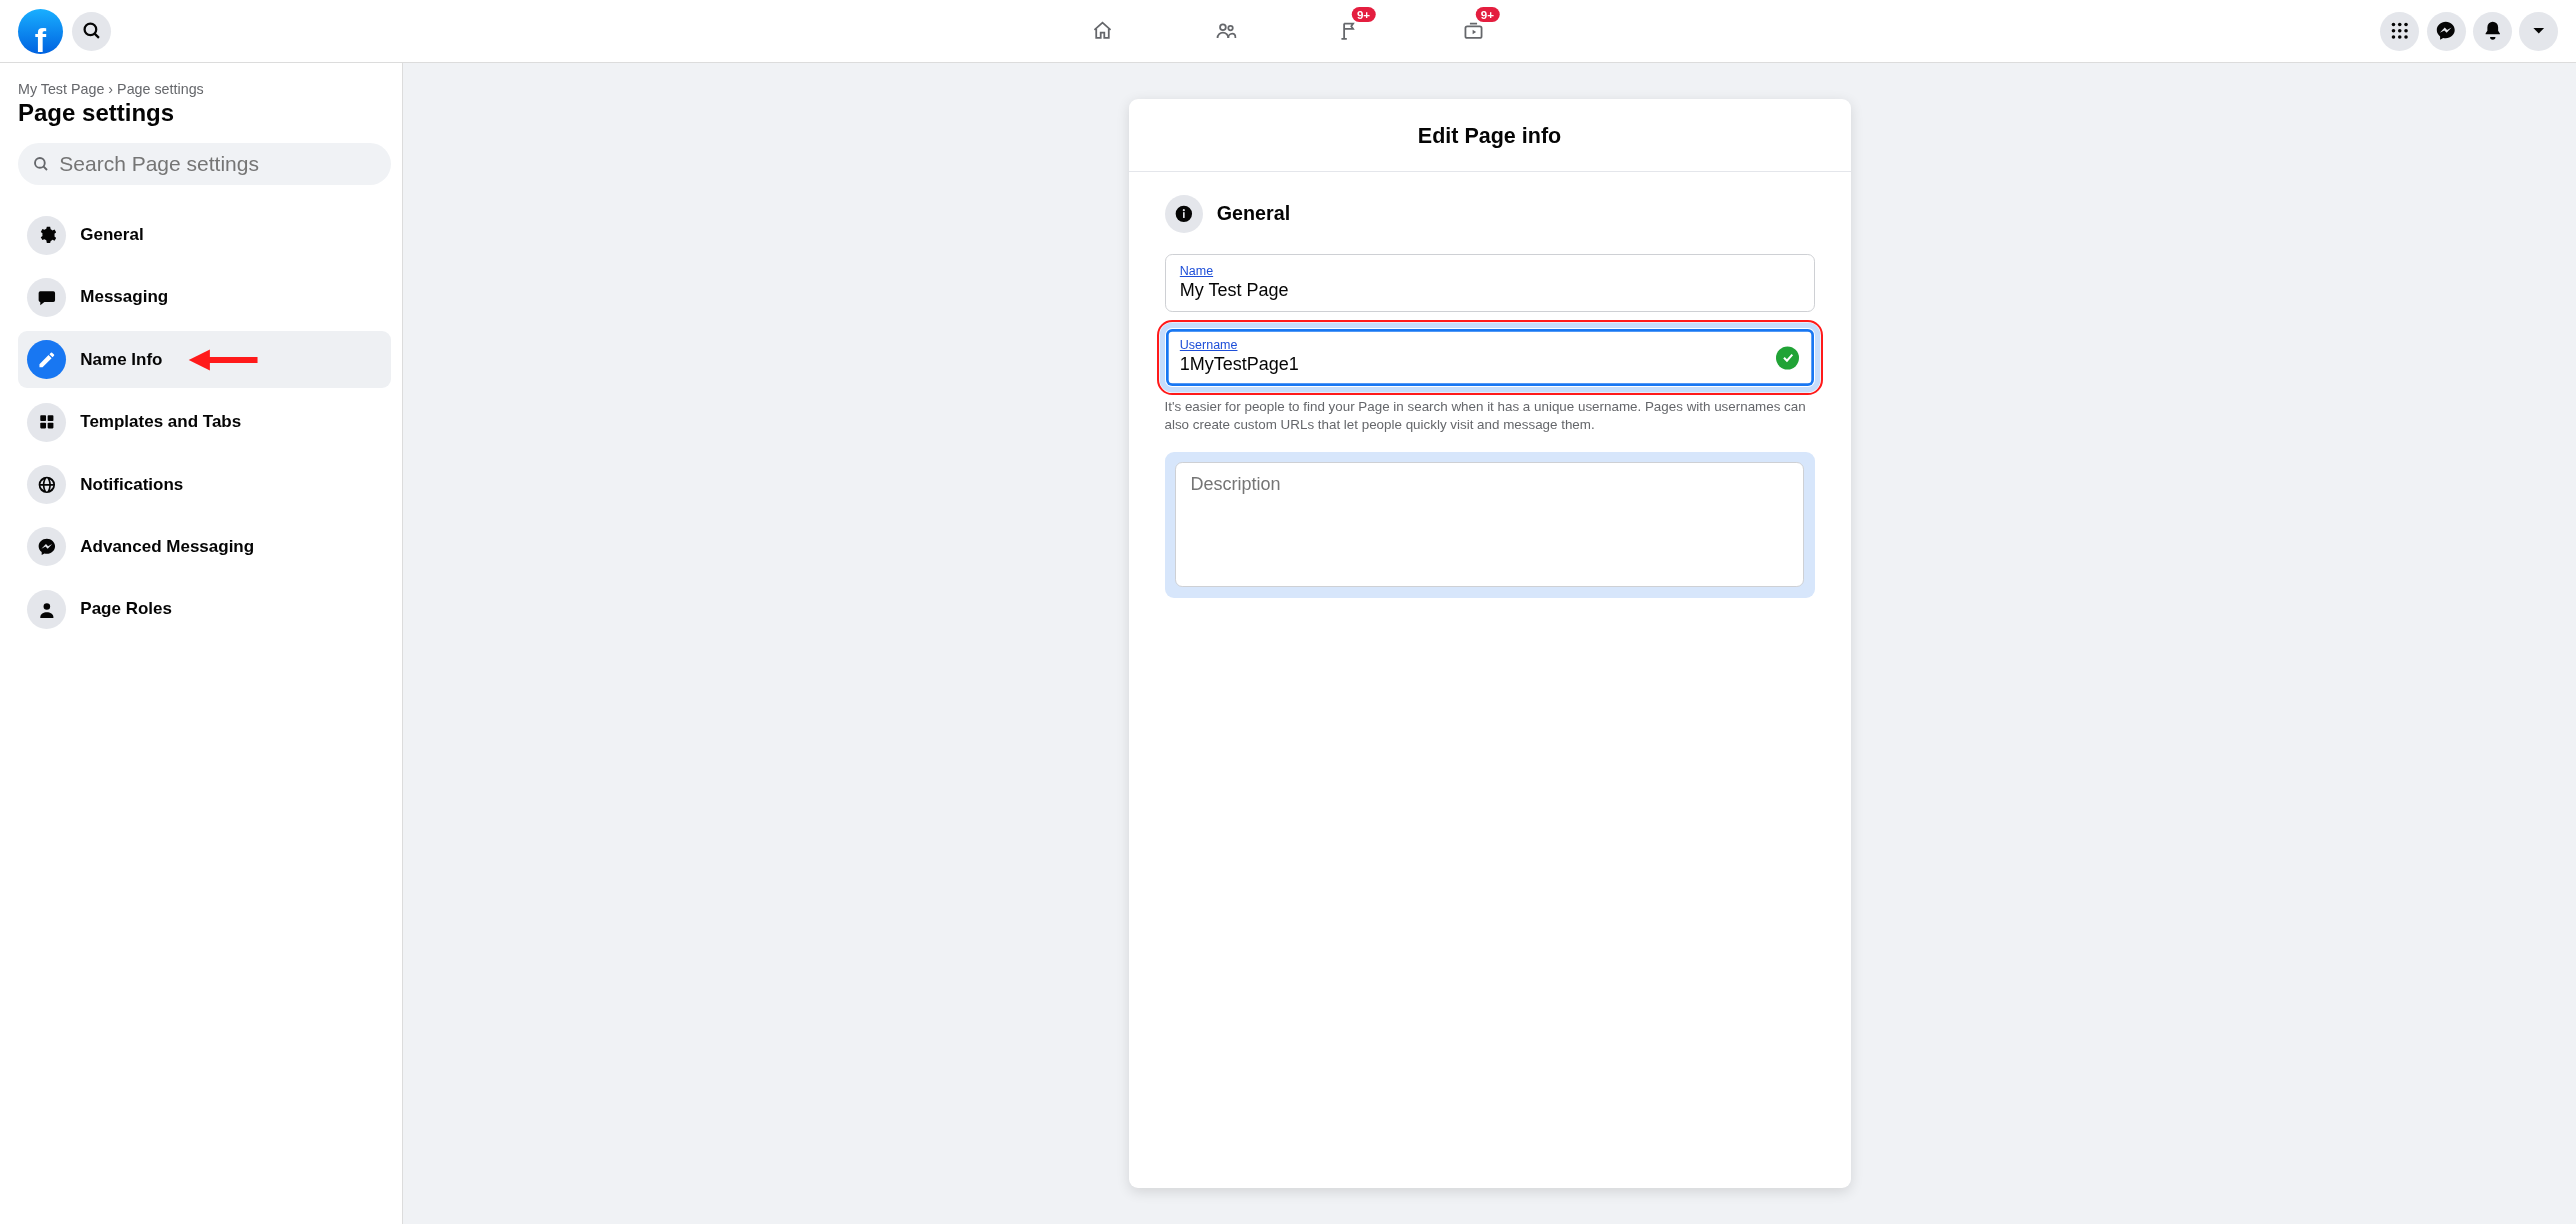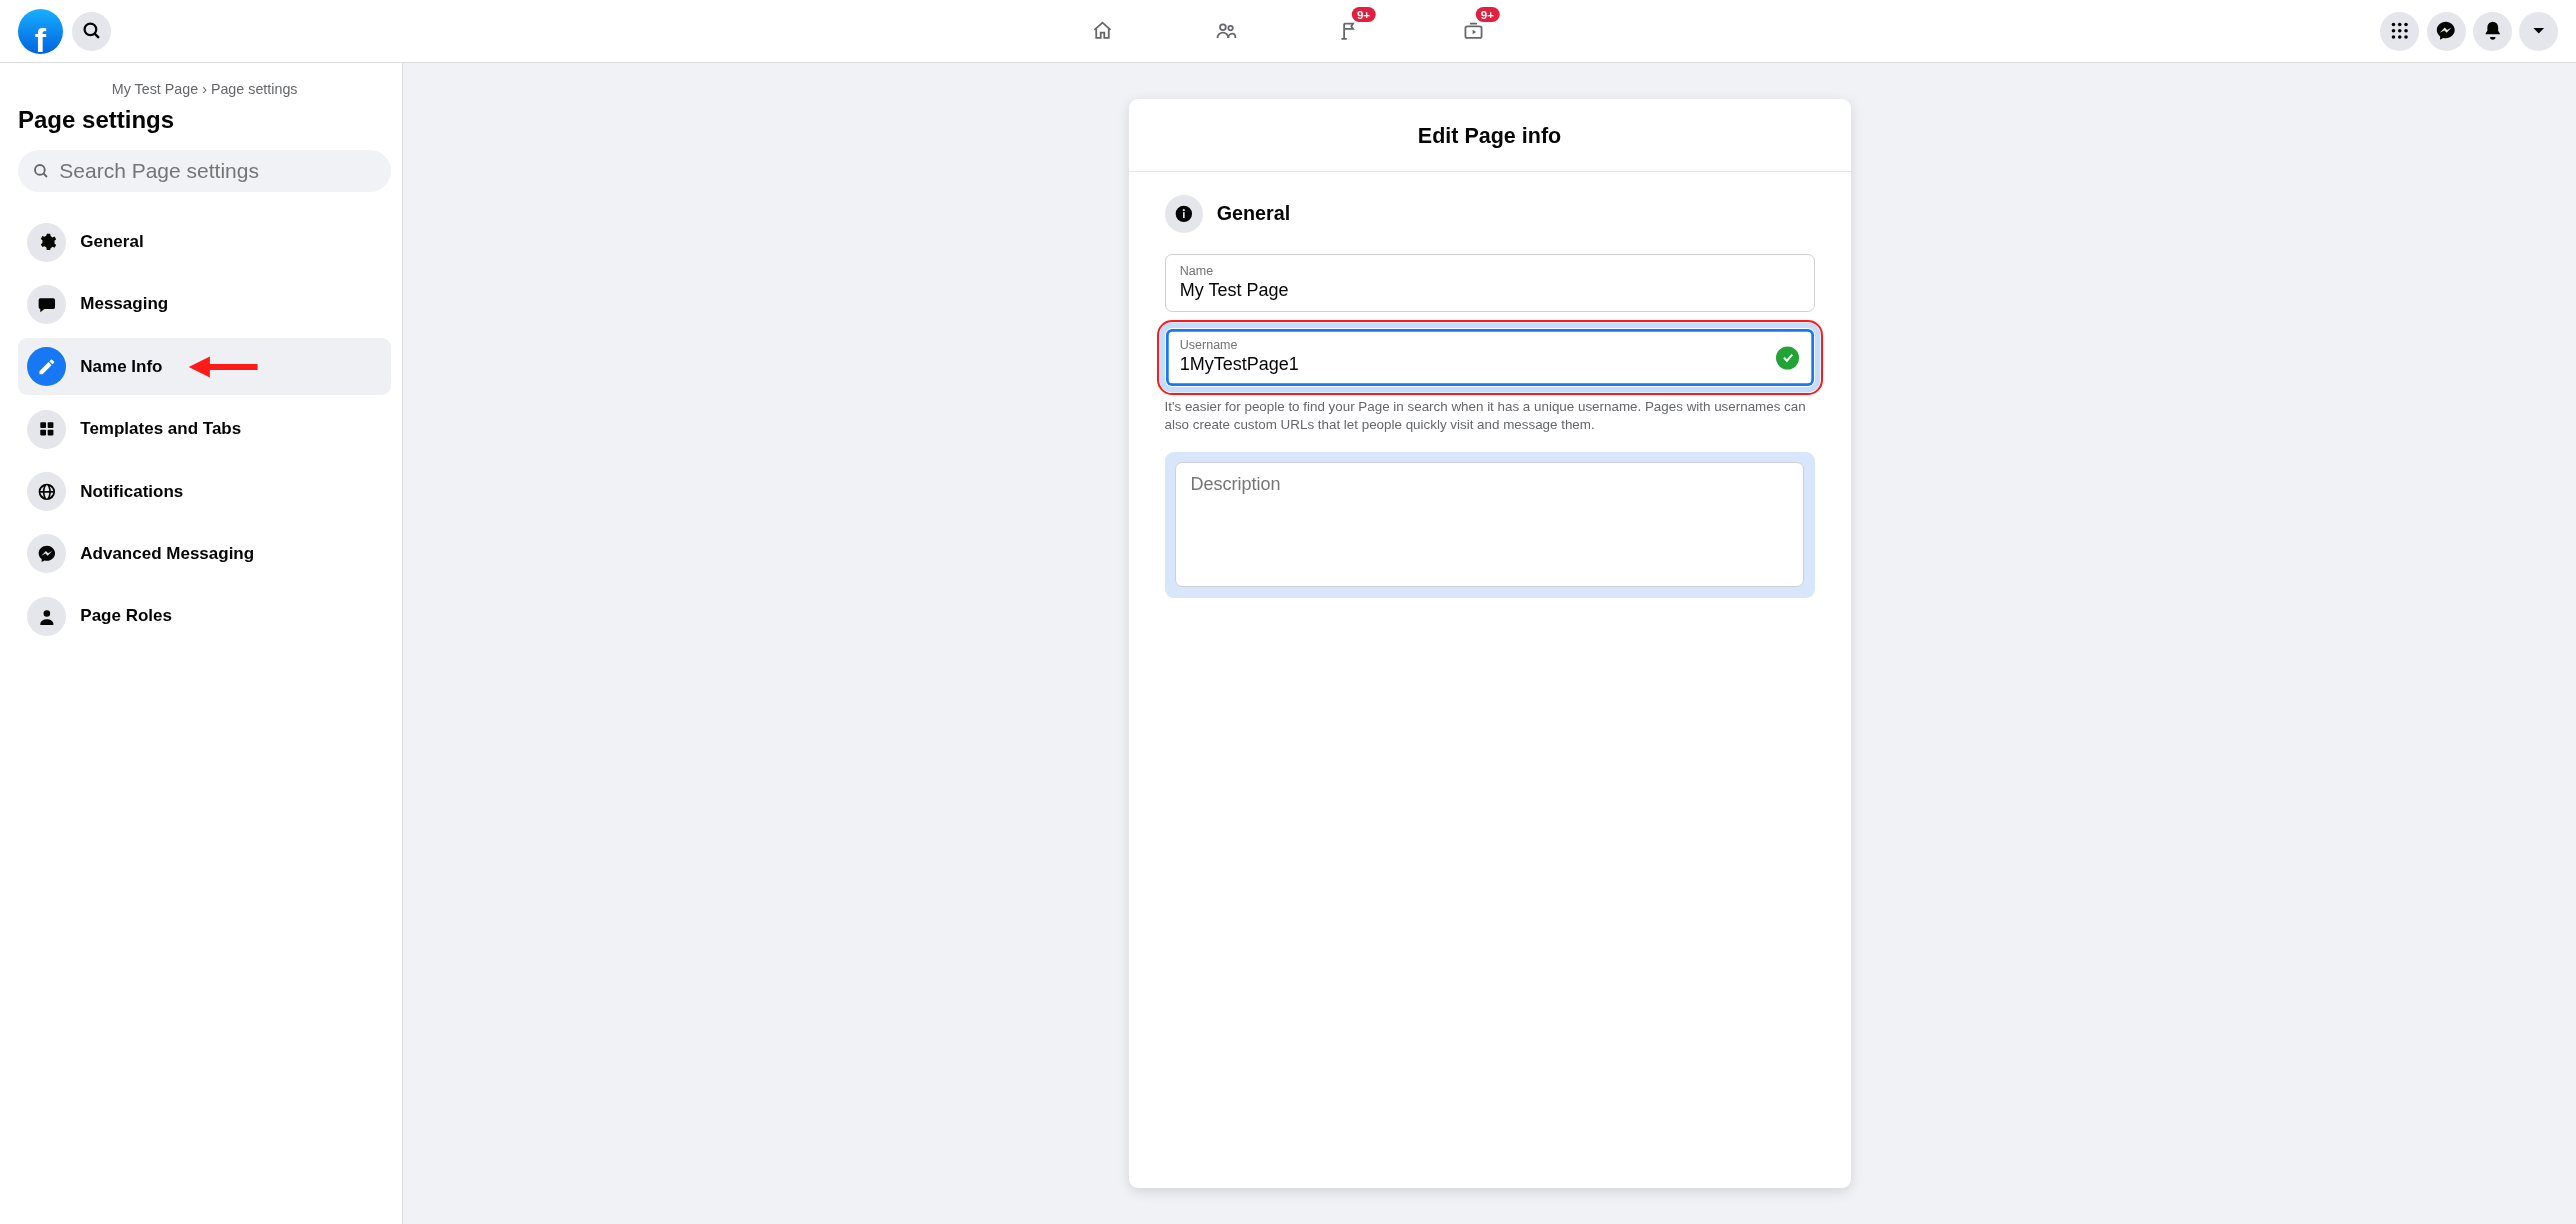--- a/index.html
+++ b/index.html
@@ -63,21 +63,21 @@
     position: absolute; top: 63px; left: 0; right: 0; bottom: 0;
     display: flex;
   }
   .sidebar {
     width: 403px; flex: 0 0 403px;
     background: #fff;
     border-right: 0.9px solid #dcdcdc;
     padding: 18px 10.7px 18px 18px;
     overflow-y: auto;
   }
-  .breadcrumb { font-size: 14.3px; color: #65676b; margin-bottom: 9px; text-align: center; }
+  .breadcrumb { font-size: 14.3px; color: #65676b; margin-bottom: 2px; }
   .breadcrumb a { color: #65676b; text-decoration: none; cursor: pointer; }
   .sidebar h1 { font-size: 24px; font-weight: 800; margin-bottom: 16px; }
 
   .search-pill {
     background: #f0f2f5; border-radius: 894px;
     display: flex; align-items: center; gap: 9px;
     padding: 9px 14.3px; margin-bottom: 21.5px;
   }
   .search-pill svg { width: 18px; height: 18px; color: #65676b; }
   .search-pill input {
@@ -130,21 +130,21 @@
   }
   .section-head .circle-ico svg { width: 19.7px; height: 19.7px; }
   .section-head h2 { font-size: 19.7px; font-weight: 800; }
 
   .field {
     border: 0.9px solid #ced0d4; border-radius: 7.2px;
     padding: 9px 14.3px 10.7px; margin-bottom: 16px;
     position: relative;
     background: #fff;
   }
-  .field-label { font-size: 12.5px; color: #737373; margin-bottom: 1.8px; }
+  .field-label { font-size: 12.5px; color: #1d4ed8; margin-bottom: 1.8px; text-decoration: underline; }
   .field-value {
     font-size: 18px; color: #050505;
     border: none; outline: none; width: 100%; background: transparent;
   }
   .field.focused {
     box-shadow: 0 0 0 2.7px #1877f2 inset, 0 0 0 5.4px rgba(24,119,242,0.25);
     border-color: transparent;
   }
   .field.highlighted-red {
     outline: 2.7px solid #ff1a1a;

